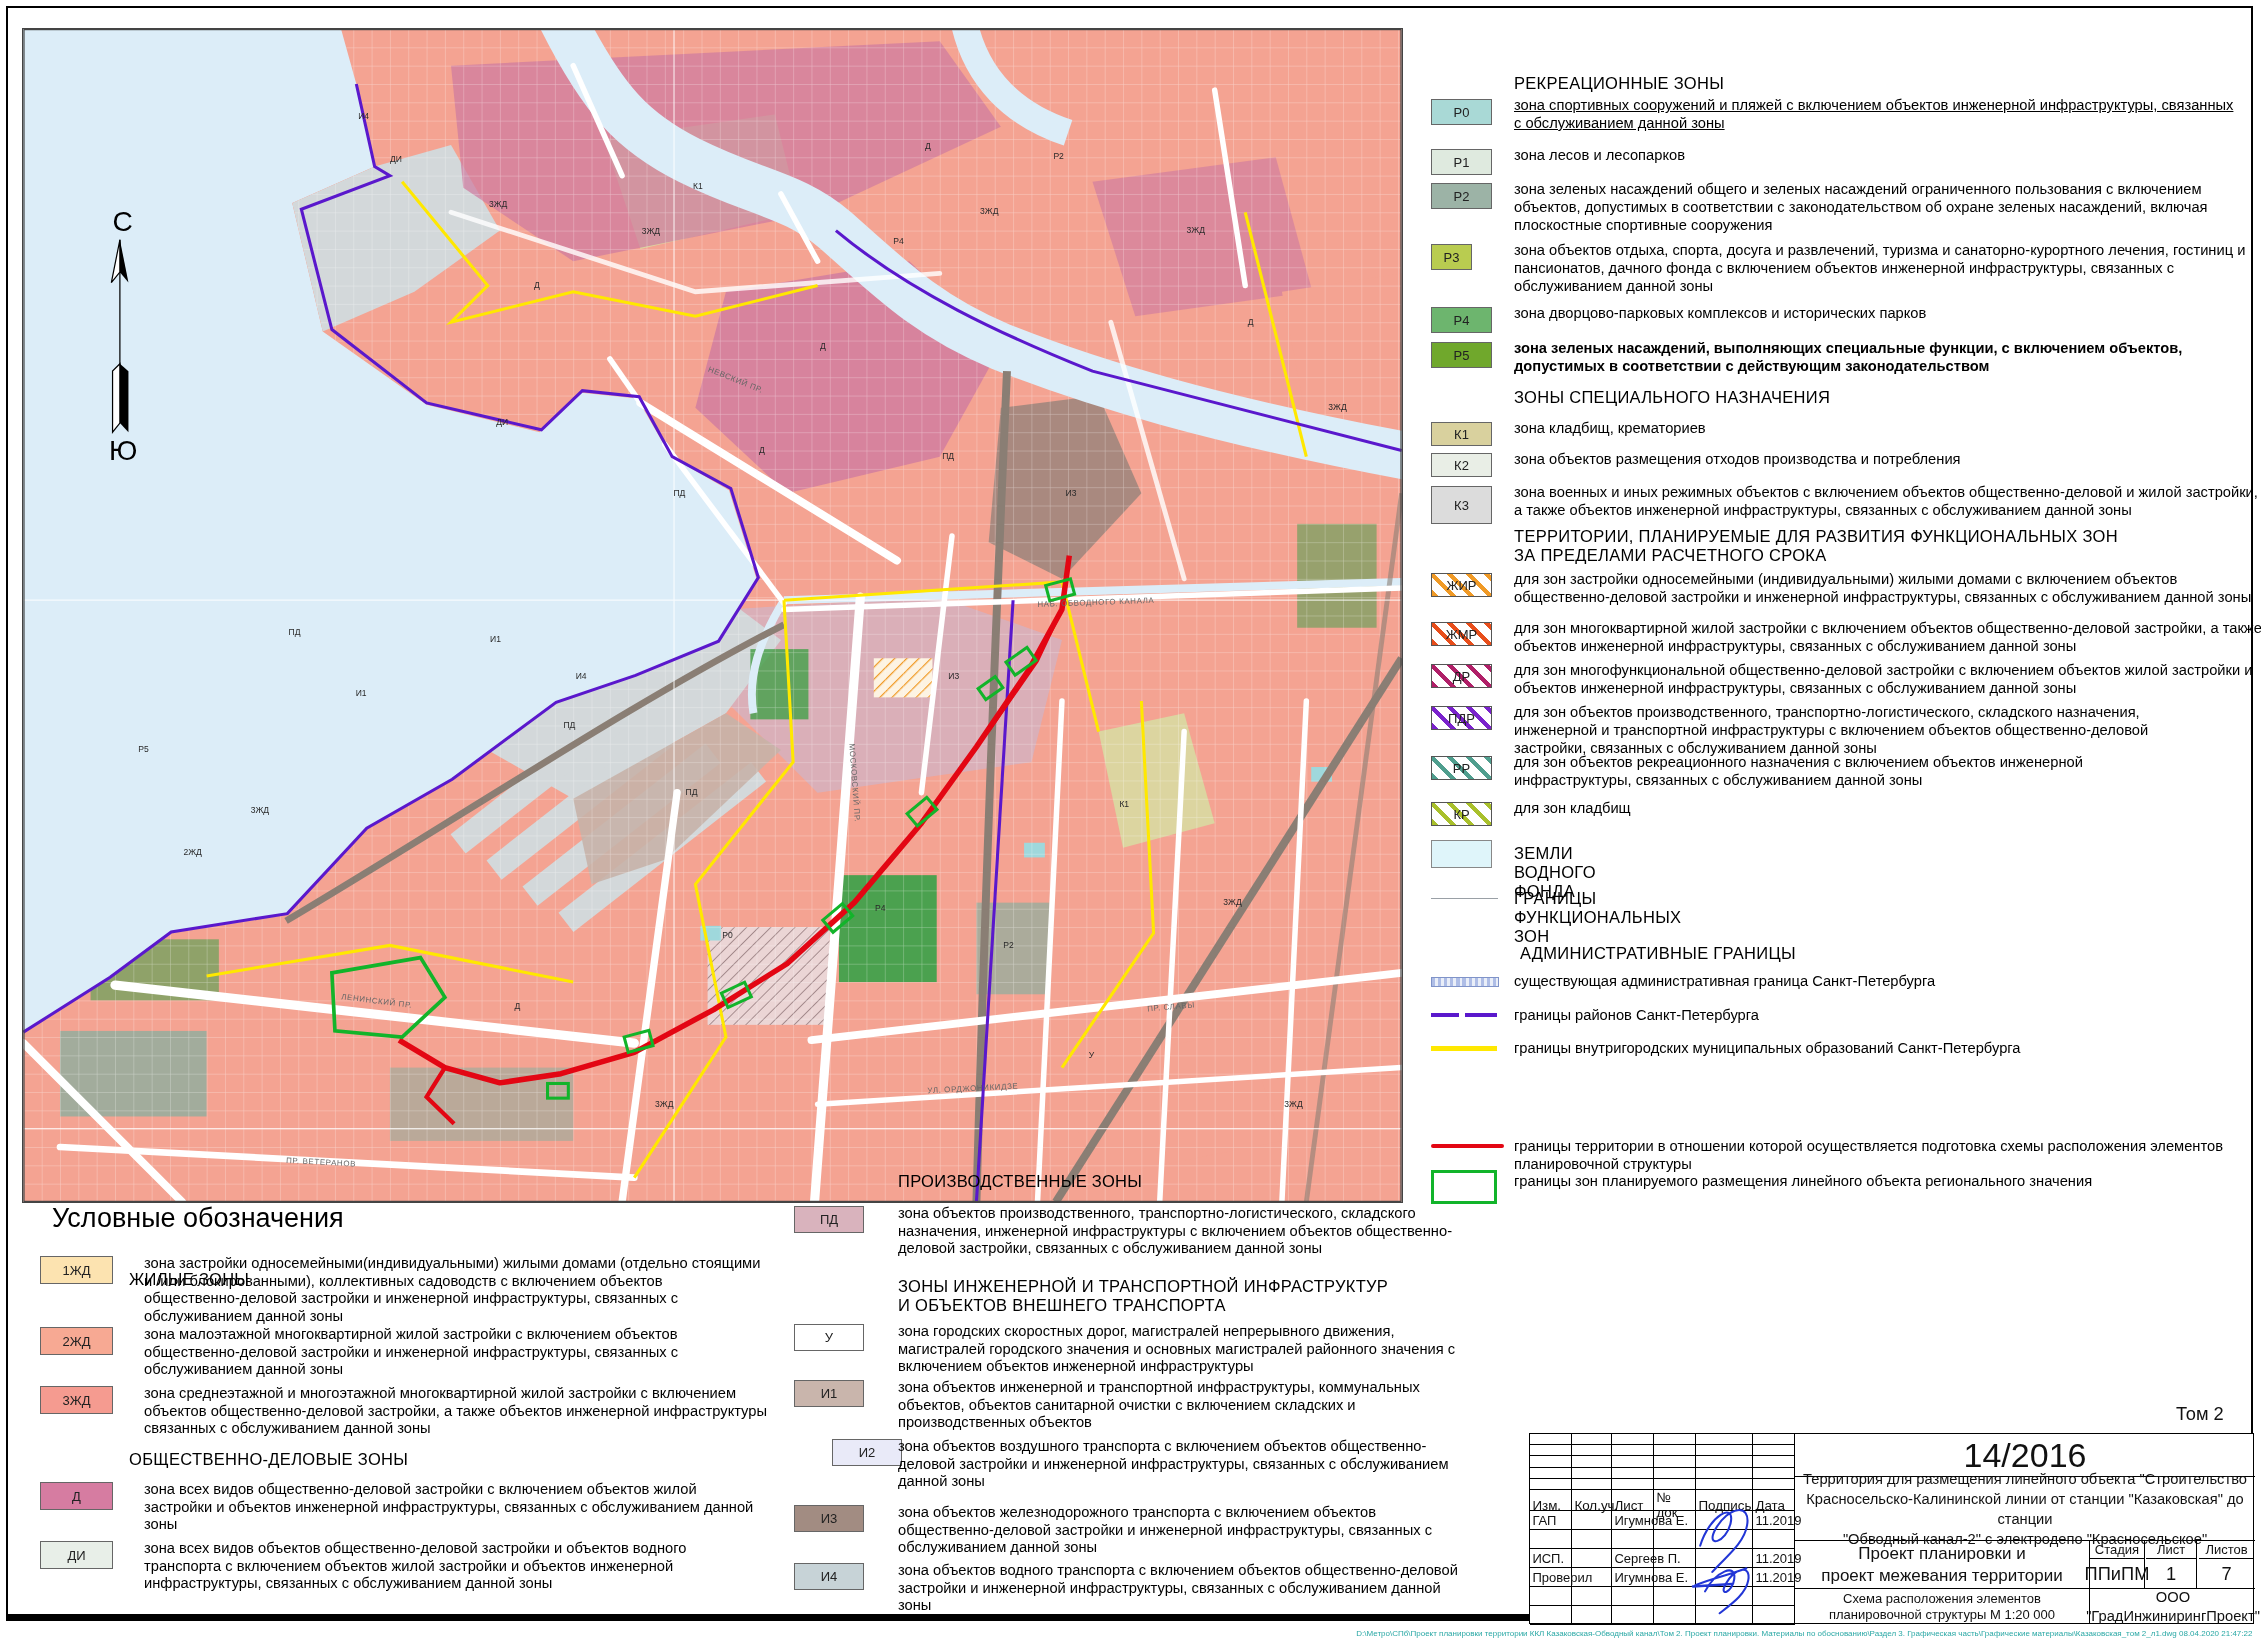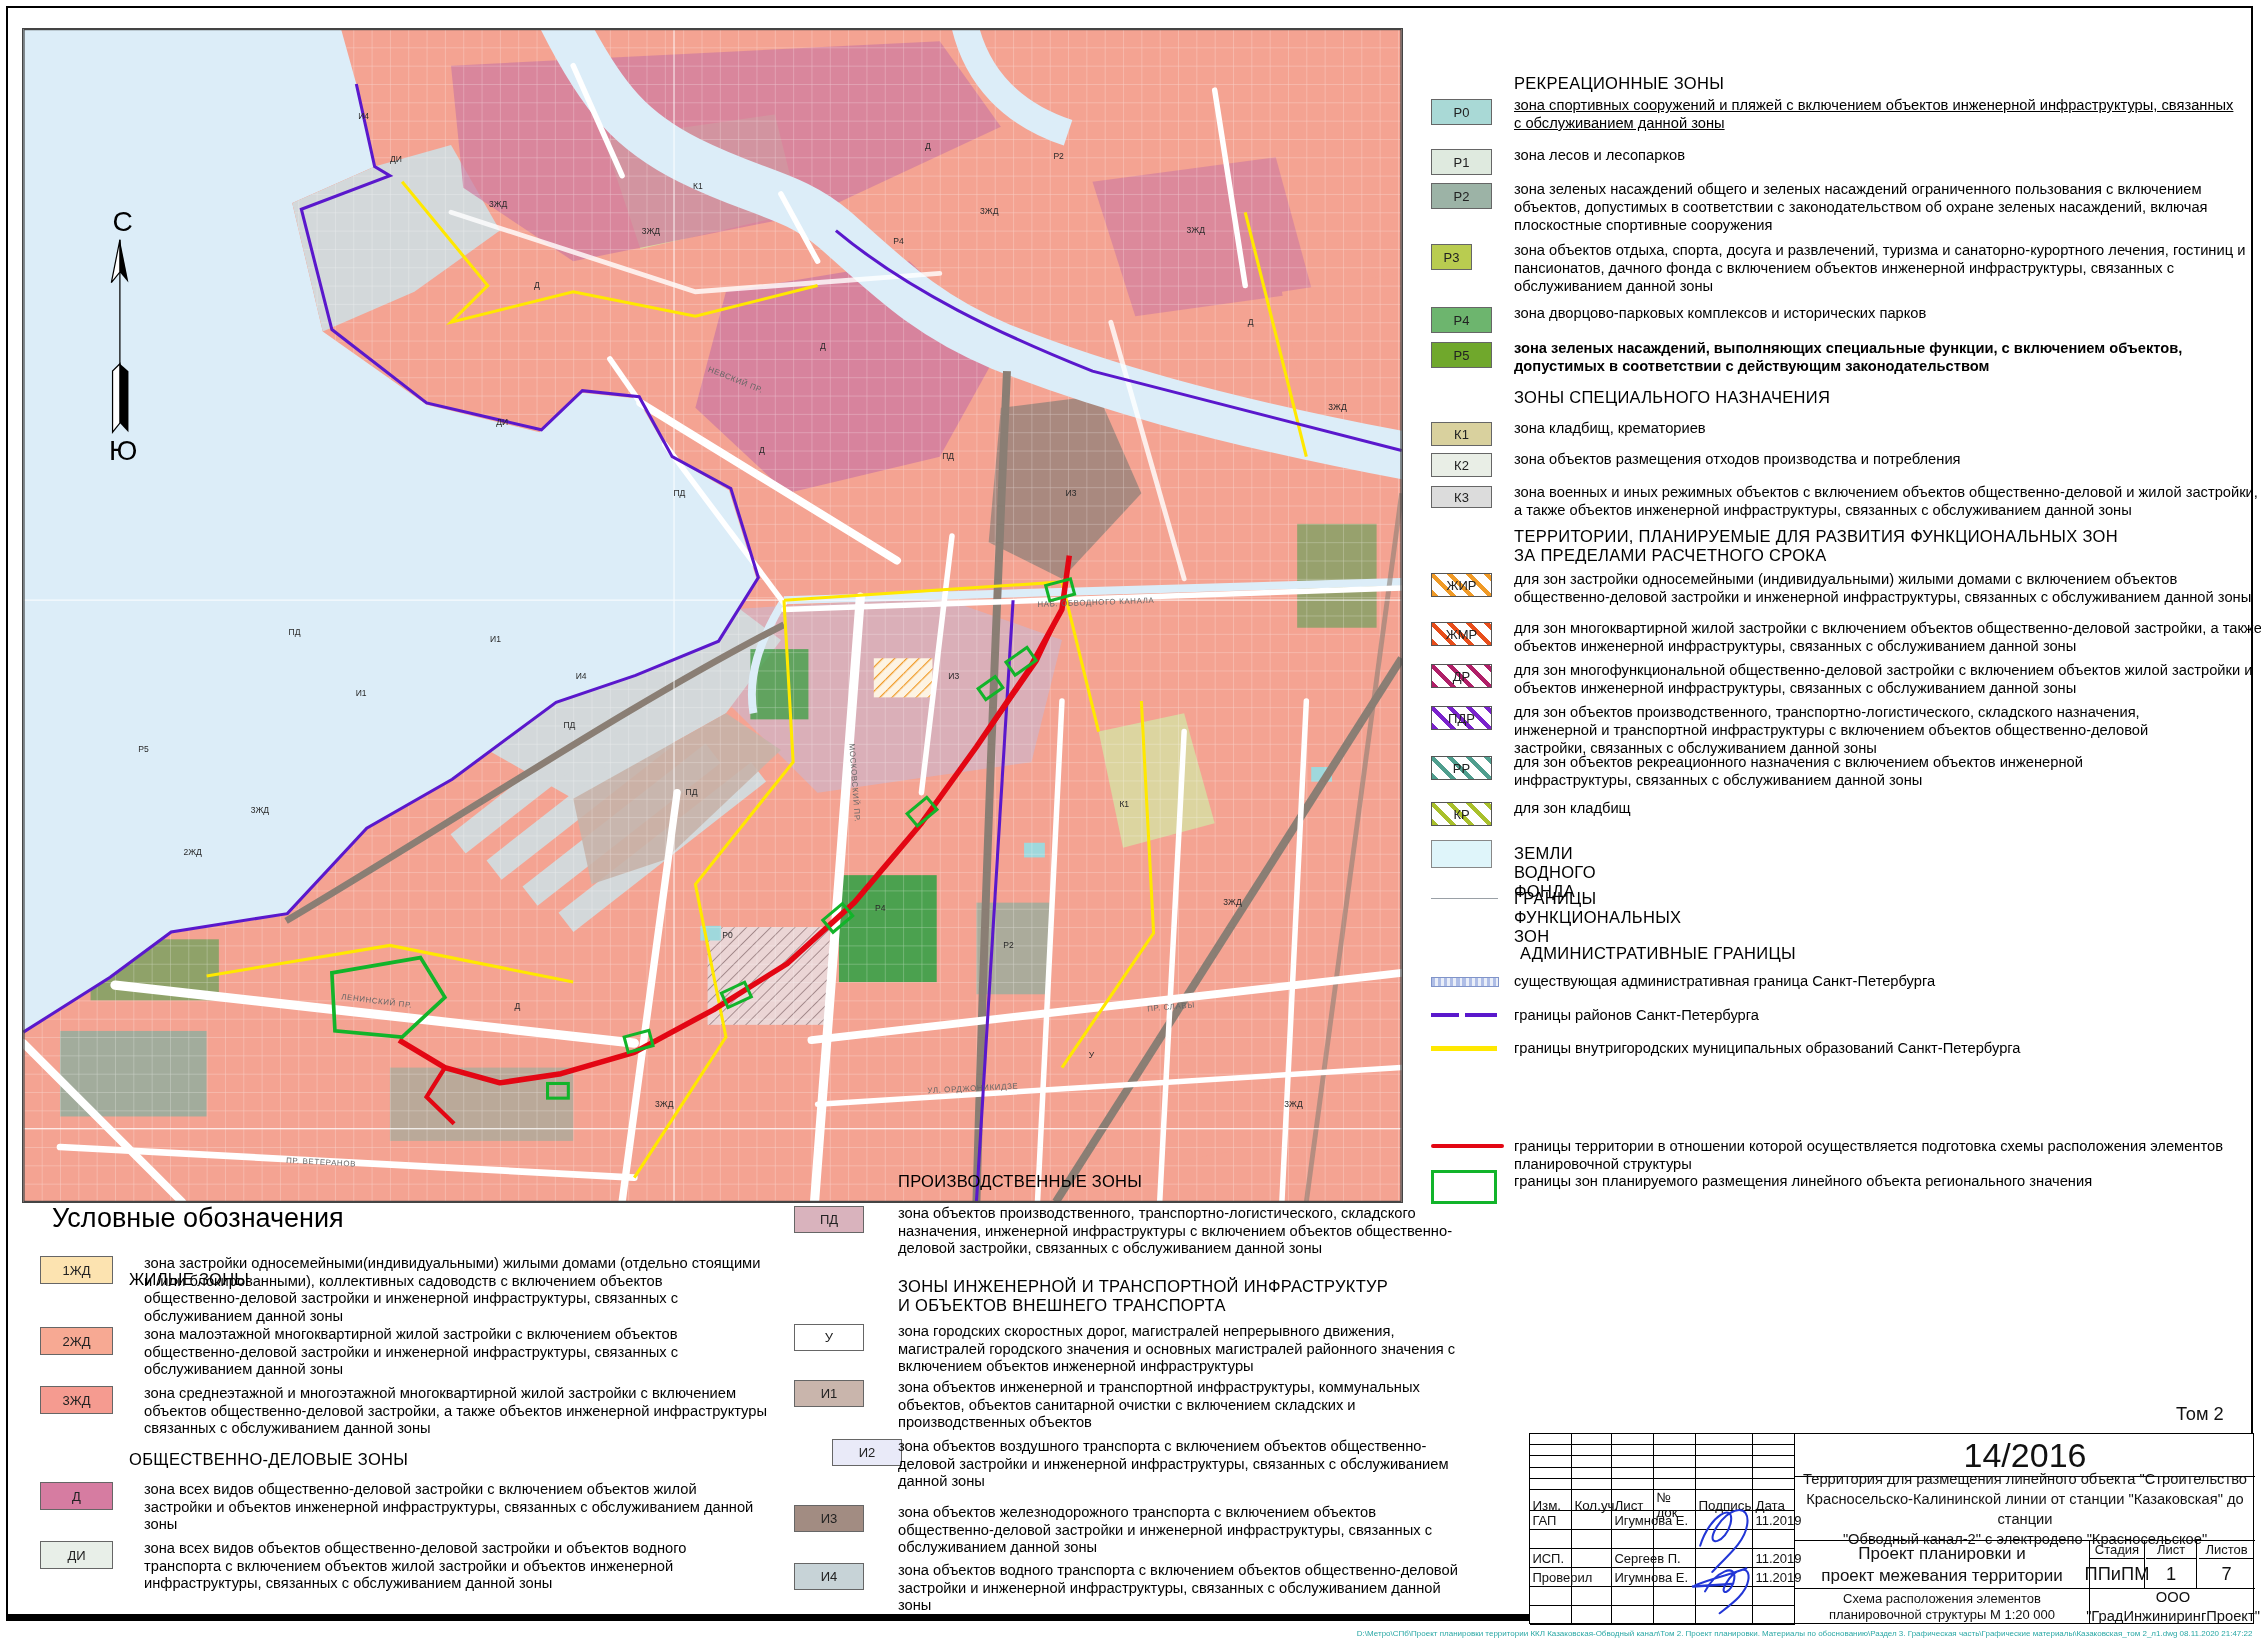--- a/index.html
+++ b/index.html
@@ -392,21 +392,21 @@
         </div>
       <div class="lg-txt" style="left:83px;top:-1.8px;width:727px;">зона кладбищ, крематориев</div>
     </div>
     <div class="lg-item" style="left:0;top:453px;">
       <div class="sw" style="width:61px;height:24.4px;background:var(--k2);">
           <span>К2</span>
         </div>
       <div class="lg-txt" style="left:83px;top:-1.8px;width:727px;">зона объектов размещения отходов производства и потребления</div>
     </div>
     <div class="lg-item" style="left:0;top:486px;">
-      <div class="sw" style="width:61px;height:22px;background:var(--k3);">
+      <div class="sw" style="width:61px;height:38px;background:var(--k3);">
           <span>К3</span>
         </div>
       <div class="lg-txt" style="left:83px;top:-1.8px;width:752px;">зона военных и иных режимных объектов с включением объектов общественно-деловой и жилой застройки, а также объектов инженерной инфраструктуры, связанных с обслуживанием данной зоны</div>
     </div>
 
     <div class="lg-head" style="left:83px;top:527px;">ТЕРРИТОРИИ, ПЛАНИРУЕМЫЕ ДЛЯ РАЗВИТИЯ ФУНКЦИОНАЛЬНЫХ ЗОН
 ЗА ПРЕДЕЛАМИ РАСЧЕТНОГО СРОКА</div>
 
     <div class="lg-item" style="left:0;top:573px;">
       <div class="sw hatch" style="--hc:var(--hz_zhir);width:61px;height:24.4px;">
@@ -604,15 +604,15 @@
   </div>
 
   <svg class="sig-svg" width="73" height="128" viewBox="0 0 120 210">
     <g fill="none" stroke="#2236d6" stroke-width="3.4" stroke-linecap="round">
       <path d="M20,75 C35,25 78,2 70,38 C63,70 28,80 45,48 C66,10 104,4 97,42 C92,72 60,95 40,118"></path>
       <path d="M12,140 C40,128 78,120 96,112 M28,150 C45,118 80,102 76,130 C73,152 50,160 62,138 C76,112 104,104 99,132 C95,155 70,172 52,186"></path>
       <path d="M8,142 L72,138" stroke-width="4"></path>
     </g>
   </svg>
 
-  <div class="footer-path">D:\Метро\СПб\Проект планировки территории ККЛ Казаковская-Обводный канал\Том 2. Проект планировки. Материалы по обоснованию\Раздел 3. Графическая часть\Графические материалы\Казаковская_том 2_л1.dwg   08.11.2020 21:47:22</div>
+  <div class="footer-path">D:\Метро\СПб\Проект планировки территории ККЛ Казаковская-Обводный канал\Том 2. Проект планировки. Материалы по обоснованию\Раздел 3. Графическая часть\Графические материалы\Казаковская_том 2_л1.dwg   08.04.2020 21:47:22</div>
 </div>
 
 
 </body></html>

